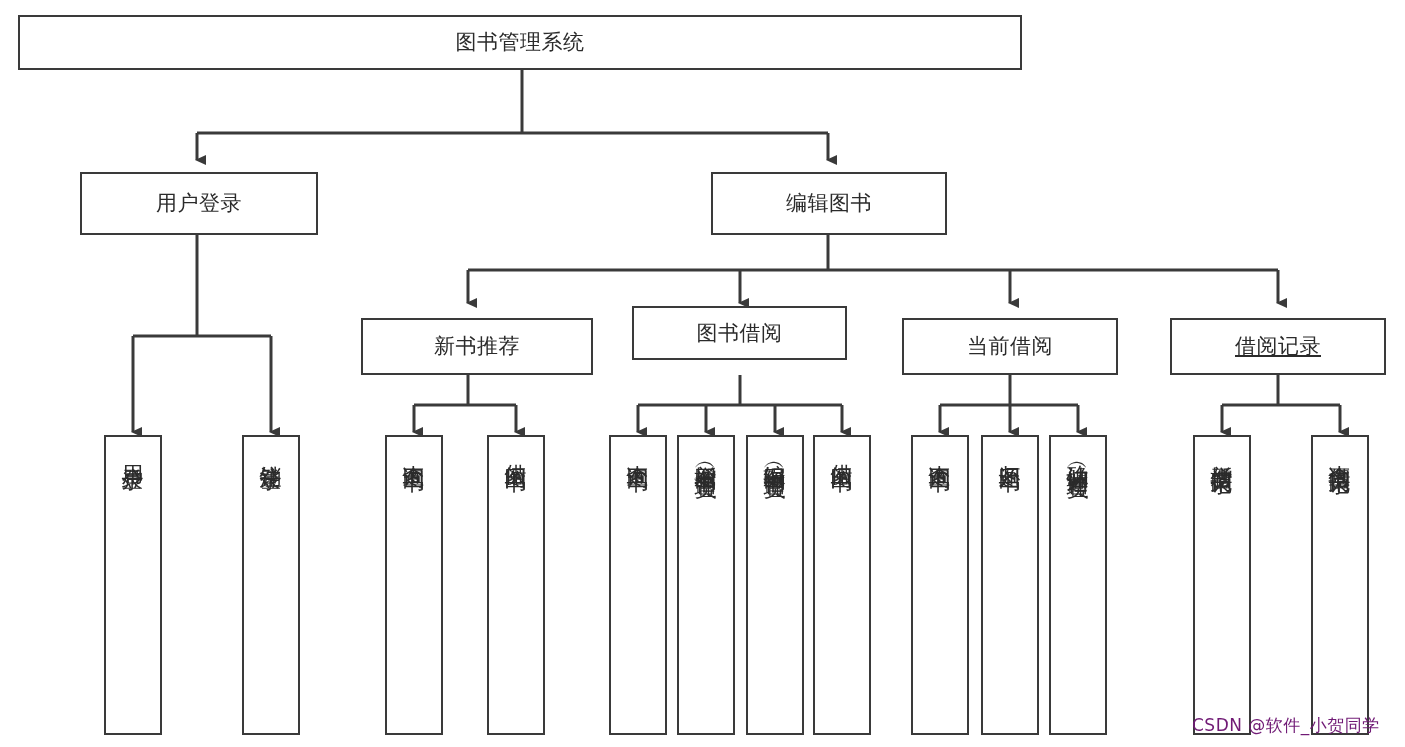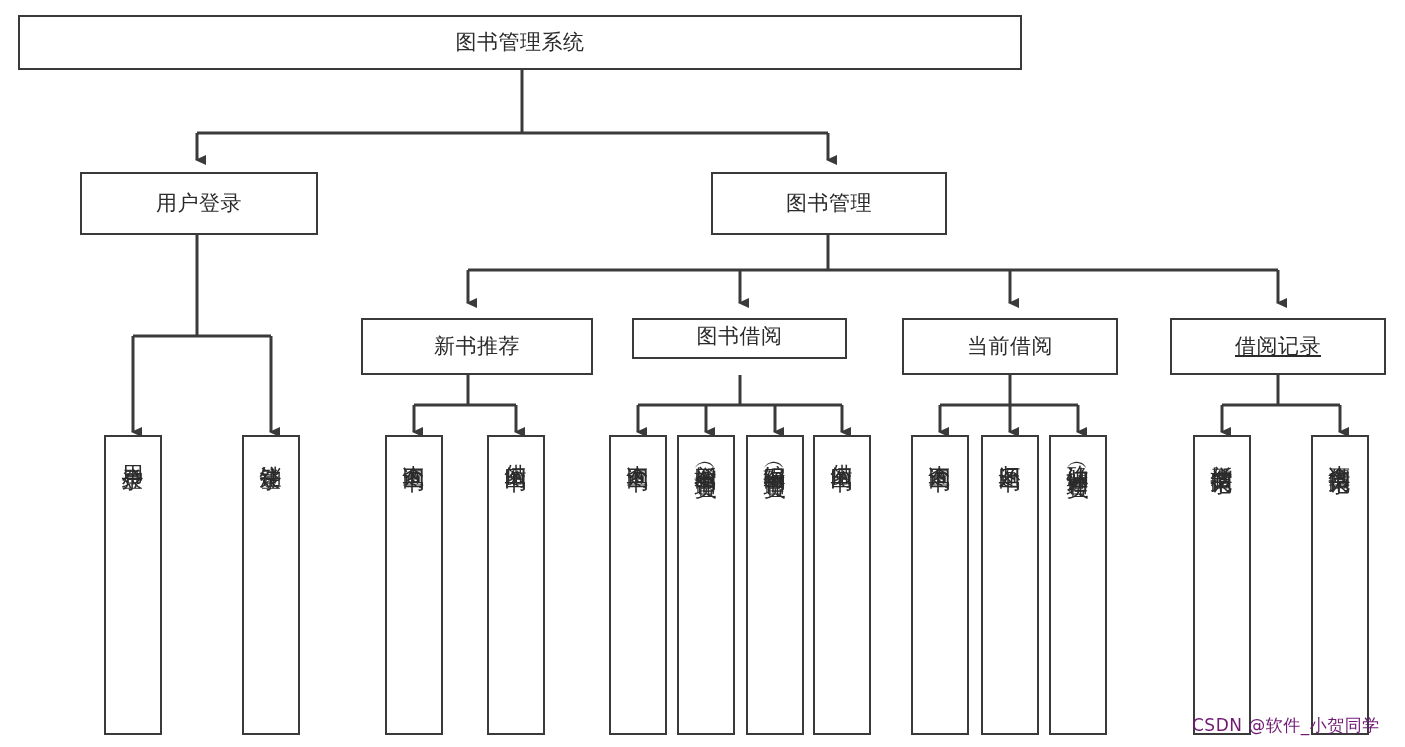--- a/index.html
+++ b/index.html
@@ -125,27 +125,27 @@
   </svg>
 
   <div class="node horiz" style="left:18px; top:15px; width:1004px; height:55px;">
     <span class="lbl">图书管理系统</span>
   </div>
 
   <div class="node horiz" style="left:80px; top:172px; width:238px; height:63px;">
     <span class="lbl">用户登录</span>
   </div>
   <div class="node horiz" style="left:711px; top:172px; width:236px; height:63px;">
-    <span class="lbl">图书管理</span>
+    <span class="lbl">编辑图书</span>
   </div>
 
   <div class="node horiz" style="left:361px; top:318px; width:232px; height:57px;">
     <span class="lbl">新书推荐</span>
   </div>
-  <div class="node horiz" style="left:632px; top:318px; width:215px; height:41px;font-family:Liberation Mono, monospace;">
+  <div class="node horiz" style="left:632px; top:306px; width:215px; height:54px;">
     <span class="lbl">图书借阅</span>
   </div>
   <div class="node horiz" style="left:902px; top:318px; width:216px; height:57px;">
     <span class="lbl">当前借阅</span>
   </div>
   <div class="node horiz" style="left:1170px; top:318px; width:216px; height:57px;text-decoration:underline;">
     <span class="lbl">借阅记录</span>
   </div>
 
   <div class="node vert" style="left:104px; top:435px; width:58px; height:300px;">

